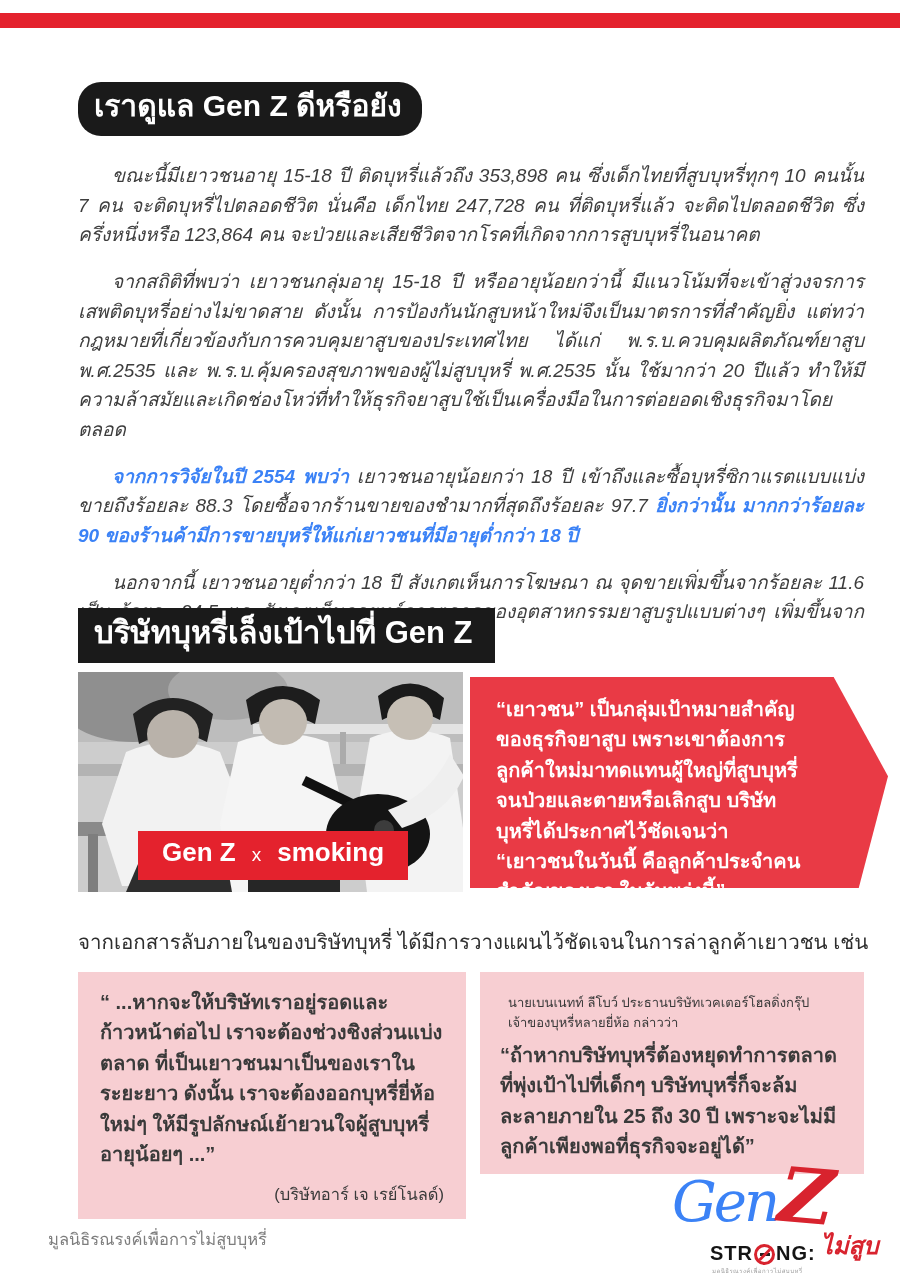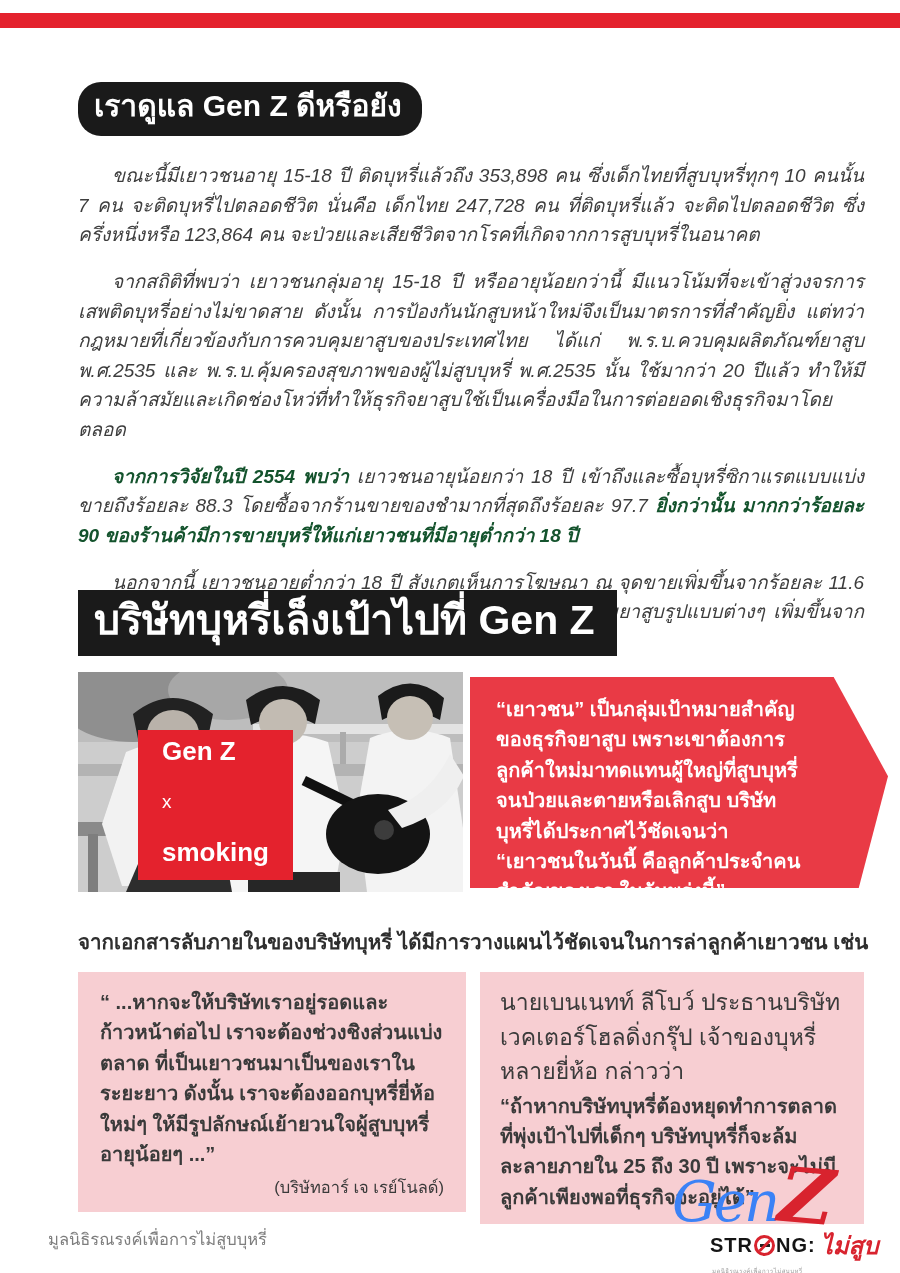--- a/index.html
+++ b/index.html
@@ -2,58 +2,58 @@
 <html><head>
 <meta charset="utf-8">
 <style>
   html,body{margin:0;padding:0;background:#ffffff;}
   .page{position:relative;width:900px;height:1273px;background:#ffffff;overflow:hidden;
         font-family:"Liberation Sans", sans-serif;color:#3d3d3d;}
   .topbar{position:absolute;left:0;top:13px;width:900px;height:15px;background:#e4222d;}
 
   .blackbox{background:#1a1a1a;color:#ffffff;display:inline-block;margin:0;font-weight:bold;line-height:1.15;}
   .h1{position:absolute;left:78px;top:82px;font-size:30px;padding:7px 20px 12px 16px;border-radius:23px;}
-  .h2{position:absolute;left:78px;top:590px;font-size:41px;padding:7px 22px 12px 16px;}
+  .h2{position:absolute;left:78px;top:608px;font-size:31px;padding:7px 22px 12px 16px;}
 
   .bodytext{position:absolute;left:78px;top:161px;width:786px;font-size:19px;line-height:1.56;text-align:justify;font-style:italic;}
   .bodytext p{margin:0 0 17px 0;text-indent:34px;}
-  .bodytext b{color:#14532d;}
+  .bodytext b{color:#3b82f6;}
 
   .photo{position:absolute;left:78px;top:672px;width:385px;height:220px;}
   .photo svg{display:block;width:385px;height:220px;}
   .photo-label{position:absolute;left:60px;bottom:12px;background:#e4222d;color:#fff;
                padding:6px 24px 12px 24px;font-size:26px;font-weight:bold;
-               display:flex;gap:24px;align-items:baseline;flex-direction:column;}
+               display:flex;gap:16px;align-items:baseline;}
   .photo-label .x{font-size:19px;font-weight:normal;}
 
   .bubble{position:absolute;left:470px;top:677px;width:418px;height:211px;background:#e93a45;
           clip-path:polygon(0 0,87% 0,100% 47%,93% 100%,0 100%);
           color:#ffffff;padding:17px 76px 0 26px;box-sizing:border-box;}
   .bubble .txt{font-size:20px;font-weight:bold;line-height:1.52;margin:0;}
   .bubble .attr{font-size:15.5px;margin-top:9px;text-align:center;}
 
-  .lead{position:absolute;left:78px;top:925px;font-size:20.5px;font-weight:bold;color:#2e2e2e;white-space:nowrap;}
+  .lead{position:absolute;left:78px;top:925px;font-size:20.5px;font-weight:normal;color:#2e2e2e;white-space:nowrap;}
 
   .quote-box{position:absolute;top:972px;background:#f7ced2;box-sizing:border-box;color:#3a3a3a;min-height:170px;}
   .q-left{left:78px;width:388px;padding:15px 22px 12px 22px;}
   .q-left .txt{font-size:20px;font-weight:bold;line-height:1.52;margin:0;}
-  .q-left .attr{font-size:16.5px;text-align:right;margin-top:5px;}
+  .q-left .attr{font-size:16.5px;text-align:right;margin-top:12px;}
   .q-right{left:480px;width:384px;padding:13px 20px 12px 20px;}
-  .q-right .intro{font-size:23px;line-height:1.5;margin:0;}
+  .q-right .intro{font-size:13px;line-height:1.5;margin:8px;}
   .q-right .quote{font-size:20px;font-weight:bold;line-height:1.52;margin:2px 0 0 0;}
 
   .footer-org{position:absolute;left:48px;top:1226px;font-size:16.5px;color:#7d7d7d;}
 
   .logo{position:absolute;left:672px;top:1158px;width:210px;}
   .logo-row1{display:flex;align-items:flex-end;height:72px;}
   .gen{font-family:"DejaVu Serif", serif;font-style:italic;font-size:56px;color:#3b82f6;
        letter-spacing:-3px;line-height:1;}
   .zee{font-family:"DejaVu Serif", serif;font-size:76px;color:#d8232e;font-weight:bold;font-style:italic;
        line-height:0.85;margin-left:2px;transform:rotate(5deg);}
-  .logo-row2{display:flex;align-items:center;margin-top:-4px;margin-left:38px;}
+  .logo-row2{display:flex;align-items:flex-end;margin-top:-4px;margin-left:38px;}
   .strong{font-size:20px;font-weight:bold;color:#141414;letter-spacing:1px;}
   .nosmoke{width:15px;height:15px;border:3px solid #d8232e;border-radius:50%;
            position:relative;display:inline-block;margin:0 1px;vertical-align:-3px;overflow:hidden;}
   .nosmoke::after{content:"";position:absolute;left:3px;top:6px;width:10px;height:3px;background:#222;}
   .nosmoke::before{content:"";position:absolute;left:6px;top:-3px;width:3px;height:22px;
                    background:#d8232e;transform:rotate(45deg);z-index:2;}
   .maisoop{font-size:24px;color:#d8232e;font-weight:bold;font-style:italic;margin-left:5px;}
   .tagline{font-size:6px;color:#9a9a9a;margin-left:40px;margin-top:1px;letter-spacing:0.5px;}
 </style>
 </head>

